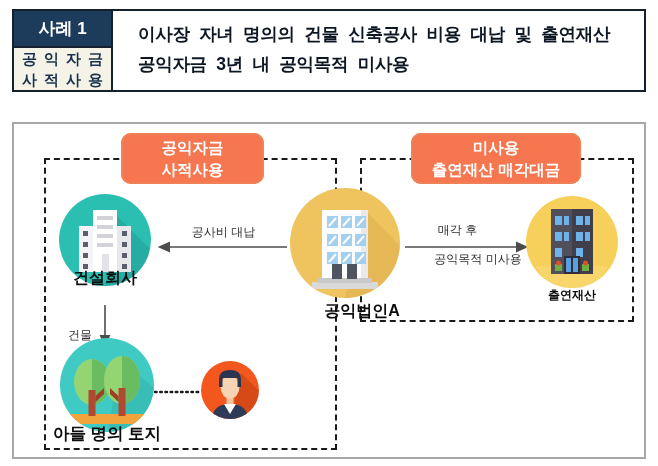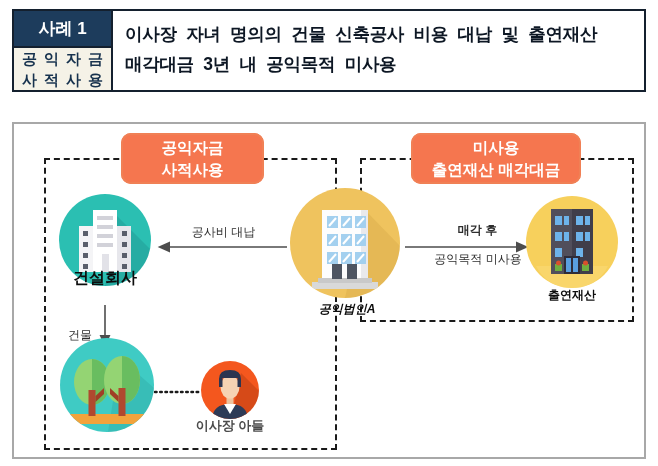--- a/index.html
+++ b/index.html
@@ -16,21 +16,21 @@
   .case-badge{
     height:43px;background:#1d3c5c;color:#ffffff;font-weight:bold;font-size:17px;
     display:flex;align-items:center;justify-content:center;border-bottom:2px solid #14202e;box-sizing:border-box;
   }
   .case-category{
     flex:1;background:#f5f2e7;color:#17324e;font-weight:bold;font-size:15px;
     display:flex;flex-direction:column;align-items:center;justify-content:center;line-height:21px;
   }
   .case-category span{letter-spacing:7px;margin-right:-7px;white-space:nowrap;}
   .header-title{
-    flex:1;padding:8px 8px 0 12px;color:#0d1724;font-weight:bold;font-size:17.5px;
+    flex:1;padding:8px 8px 0 25px;color:#0d1724;font-weight:bold;font-size:17.5px;
     line-height:30px;letter-spacing:-0.3px;word-spacing:5px;white-space:nowrap;
   }
   
   .diagram{
     position:absolute;left:12px;top:122px;width:634px;height:337px;
     border:2px solid #a8a8a8;background:#fff;box-sizing:border-box;
   }
   .dash-rect{position:absolute;border:2px dashed #1a1a1a;box-sizing:border-box;z-index:1;}
   .dash-left{left:30px;top:34px;width:293px;height:292px;}
   .dash-right{left:346px;top:34px;width:274px;height:164px;}
@@ -43,48 +43,48 @@
   .badge-right{left:397px;top:9px;width:170px;height:51px;}
   .circle{position:absolute;border-radius:50%;overflow:hidden;z-index:3;}
   .c-constr{left:45px;top:70px;width:92px;height:92px;background:#2bbfb2;}
   .c-center{left:276px;top:64px;width:110px;height:110px;background:#efc35e;}
   .c-prop{left:512px;top:72px;width:92px;height:92px;background:#f7d05c;}
   .c-land{left:46px;top:214px;width:94px;height:94px;background:#3fcbc4;}
   .c-person{left:187px;top:237px;width:58px;height:58px;background:#f4571e;}
   .circle svg{display:block;width:100%;height:100%;}
   .node-label{position:absolute;z-index:3;font-weight:bold;color:#0c0c0c;text-align:center;white-space:nowrap;}
   .lbl-constr{left:31px;top:144px;width:120px;font-size:16px;}
-  .lbl-center{left:273px;top:177px;width:120px;font-size:12px;font-style:italic;}
+  .lbl-center{left:288px;top:177px;width:120px;font-size:16px;}
   .lbl-prop{left:498px;top:163px;width:120px;font-size:12px;}
   .lbl-land{left:23px;top:299px;width:140px;font-size:16.5px;}
   .lbl-person{left:176px;top:293px;width:80px;font-size:13px;color:#4b4b4b;font-weight:600;}
   .arrows-svg{position:absolute;left:0;top:0;z-index:2;}
   .edge-label{position:absolute;z-index:2;font-size:12px;color:#2e2e2e;text-align:center;white-space:nowrap;}
   .lbl-cost{left:152px;top:100px;width:115px;}
-  .lbl-sale1{left:406px;top:98px;width:115px;font-weight:bold;}
+  .lbl-sale1{left:386px;top:98px;width:115px;}
   .lbl-sale2{left:400px;top:127px;width:128px;}
   .lbl-build-l{left:46px;top:203px;width:40px;text-align:center;}
   .lbl-build-r{left:97px;top:189px;width:40px;text-align:left;margin-top:48px;}
 </style>
 </head>
 <body>
 
 <div class="canvas">
 
   <div class="header-table">
     <div class="header-left">
       <div class="case-badge">사례 1</div>
       <div class="case-category">
         <span>공익자금</span>
         <span>사적사용</span>
       </div>
     </div>
     <div class="header-title">
       <div>이사장 자녀 명의의 건물 신축공사 비용 대납 및 출연재산</div>
-      <div>매각대금 3년 내 공익목적 미사용</div>
+      <div>공익자금 3년 내 공익목적 미사용</div>
     </div>
   </div>
 
   <div class="diagram">
 
     <div class="dash-rect dash-left"></div>
     <div class="dash-rect dash-right"></div>
 
     <div class="group-badge badge-left">
       <span>공익자금</span>
@@ -206,27 +206,27 @@
         <ellipse cx="32" cy="44" rx="18" ry="23" fill="#94d473"></ellipse>
         <path d="M32,21 A18,23 0 0 1 32,67 z" fill="#69bd60"></path>
         <rect x="28.5" y="52" width="7" height="26" fill="#b0492f"></rect>
         <polygon points="35.5,58 44,50 44,56 35.5,64" fill="#a03f26"></polygon>
         <ellipse cx="62" cy="42" rx="18" ry="24" fill="#94d473"></ellipse>
         <path d="M62,18 A18,24 0 0 1 62,66 z" fill="#69bd60"></path>
         <rect x="58.5" y="50" width="7" height="28" fill="#b0492f"></rect>
         <polygon points="58.5,58 50,50 50,56 58.5,64" fill="#a03f26"></polygon>
       </svg>
     </div>
+    <div class="node-label lbl-land">아들 명의 토지</div>
 
     <div class="circle c-person">
       <svg viewBox="0 0 58 58">
         <polygon points="40,12 58,30 58,58 30,58" fill="#7c2408" opacity="0.25"></polygon>
         <rect x="25.5" y="36" width="7" height="9" fill="#eec39f"></rect>
         <ellipse cx="29" cy="26" rx="9.5" ry="11.5" fill="#f6d3b3"></ellipse>
         <path d="M18,26 L18,18 Q18,9 29,9 Q40,9 40,18 L40,26 L36.5,26 L36.5,17 L21.5,17 L21.5,26 z" fill="#2c3550"></path>
         <path d="M11,58 Q12,43 29,43 Q46,43 47,58 z" fill="#2e3b57"></path>
         <polygon points="23,43 29,53 35,43" fill="#ffffff"></polygon>
       </svg>
     </div>
-    <div class="node-label lbl-person">이사장 아들</div>
 
   </div>
 </div>
 
 </body></html>

